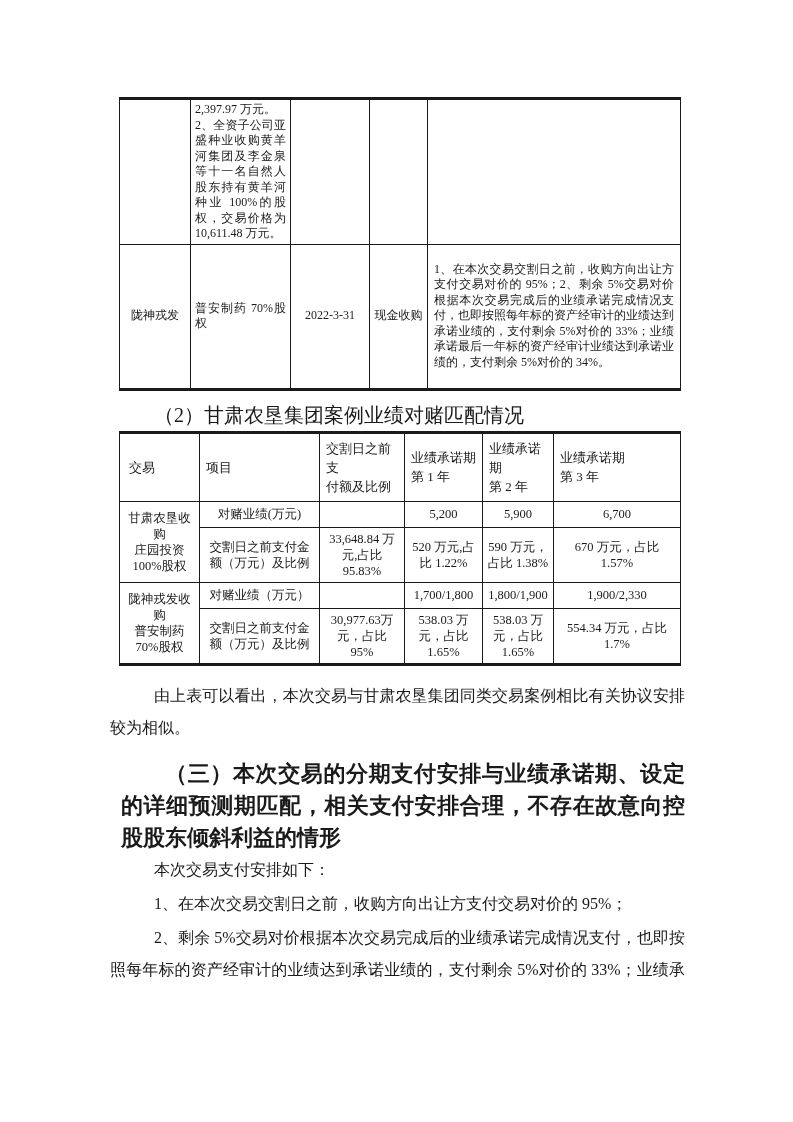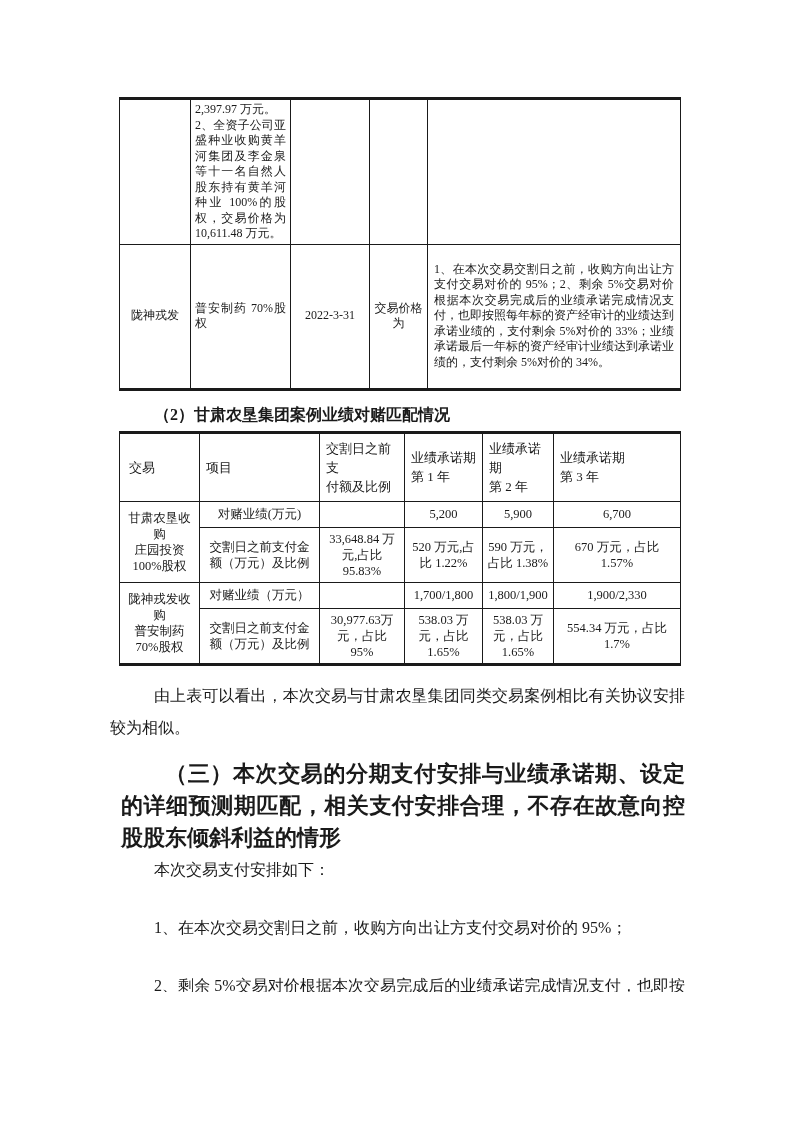--- a/index.html
+++ b/index.html
@@ -16,25 +16,25 @@
   }
   .content{width:575px;}
 
   
   .para{
     font-size:16px;line-height:32px;
     text-align:justify;text-justify:inter-ideograph;
     text-indent:44px;
     margin:0;
   }
-  .para.gap-sm{margin-top:26px;}
+  .para.gap-sm{margin-top:2px;}
   .para.gap-md{margin-top:12px;}
   .h2{
-    font-size:16px;line-height:32px;
-    text-indent:44px;margin:8px 0 0 0;font-weight:bold;
+    font-size:20px;line-height:32px;
+    text-indent:44px;margin:8px 0 0 0;font-weight:normal;
   }
   .h1b{
     font-size:22px;line-height:32px;font-weight:bold;
     text-align:justify;text-justify:inter-ideograph;
     text-indent:44px;margin:14px 0 0 11px;
   }
   .pagenum{
     text-align:center;font-size:13.5px;line-height:30px;margin-top:2px;
     width:575px;
   }
@@ -87,21 +87,21 @@
         <td class="c-desc top preline">2,397.97 万元。
 2、全资子公司亚盛种业收购黄羊河集团及李金泉等十一名自然人股东持有黄羊河种业 100%的股权，交易价格为 10,611.48 万元。</td>
         <td class="c-date"></td>
         <td class="c-method"></td>
         <td class="c-arrangement"></td>
       </tr>
       <tr class="bold" style="height:145px;">
         <td class="c-company">陇神戎发</td>
         <td class="c-desc">普安制药 70%股权</td>
         <td class="c-date">2022-3-31</td>
-        <td class="c-method">交易价格为</td>
+        <td class="c-method">现金收购</td>
         <td class="c-arrangement">1、在本次交易交割日之前，收购方向出让方支付交易对价的 95%；2、剩余 5%交易对价根据本次交易完成后的业绩承诺完成情况支付，也即按照每年标的资产经审计的业绩达到承诺业绩的，支付剩余 5%对价的 33%；业绩承诺最后一年标的资产经审计业绩达到承诺业绩的，支付剩余 5%对价的 34%。</td>
       </tr>
     </tbody>
       </table>
 
 
     <p class="h2">（2）甘肃农垦集团案例业绩对赌匹配情况</p>
 
     <table class="t2">
       <colgroup>

